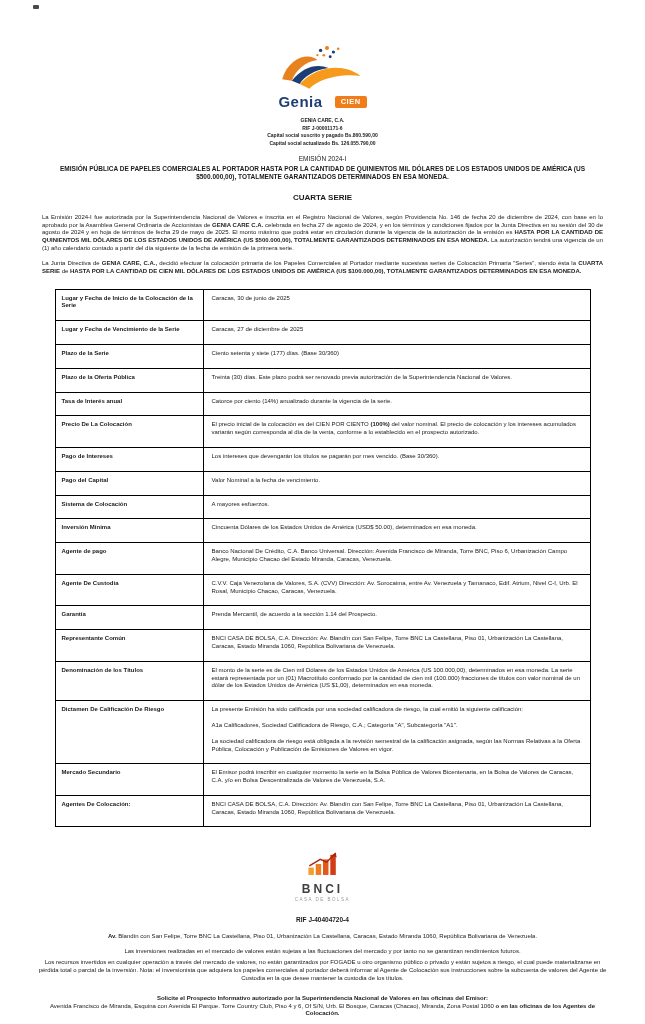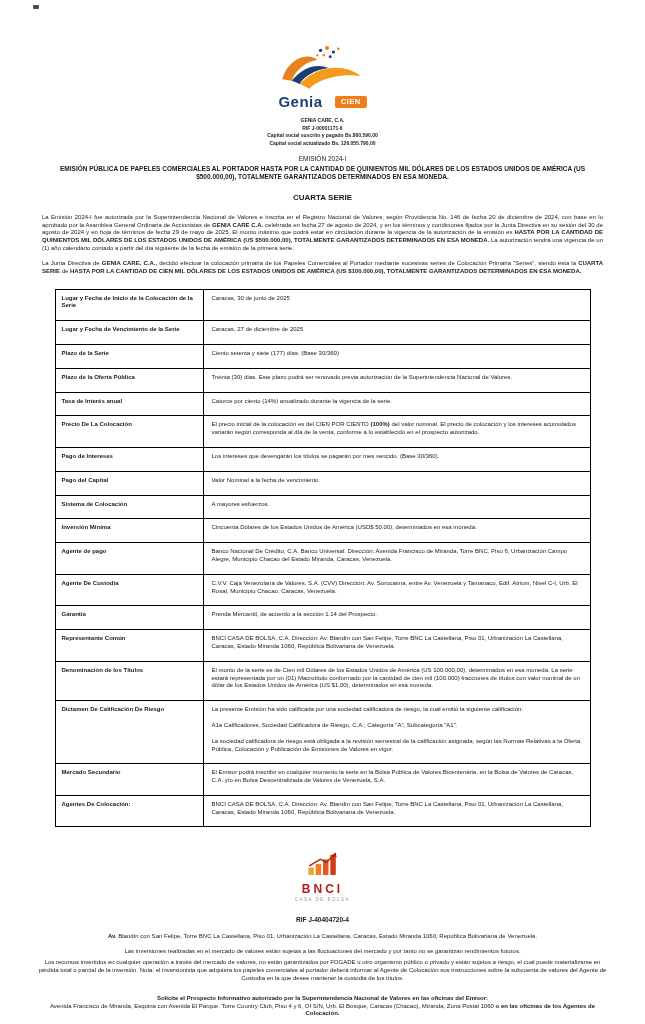--- a/index.html
+++ b/index.html
@@ -28,21 +28,21 @@
 
   .terms-table{ display:table; width:536px; margin:13px auto 0; border-collapse:collapse; }
   .trow{ display:table-row; }
   .tlabel,.tvalue{ display:table-cell; border:1.2px solid #000; vertical-align:top; font-size:6px; line-height:1.3; }
   .tlabel{ width:148px; font-weight:bold; padding:5px 7px 10px 6px; }
   .tvalue{ padding:5px 8px 10px; }
   .tvalue p{ margin:0; }
   .tvalue p + p{ margin-top:8px; }
 
   .bnci-block{ text-align:center; margin-top:24px; line-height:normal; }
-  .bnci-name{ color:#b91c1c; font-weight:bold; font-size:12px; letter-spacing:3px; margin-top:1px; }
+  .bnci-name{ color:#404040; font-weight:bold; font-size:12px; letter-spacing:3px; margin-top:1px; }
   .bnci-tagline{ font-size:4.5px; color:#999; letter-spacing:1.5px; margin-top:1px; }
   .bnci-rif{ margin-top:14px; font-size:6.5px; font-weight:bold; text-align:center; }
 
   .footer{ text-align:center; }
   .addr-line{ margin-top:10px; font-size:6px; }
   .disclaimer{ width:574px; margin:3px auto 0; font-size:6px; line-height:1.3; }
   .disclaimer.first{ margin-top:9px; }
   .prospecto-title{ margin-top:12px; font-size:6px; font-weight:bold; }
   .prospecto-addr{ width:574px; margin:2px auto 0; font-size:6px; line-height:1.3; }
 </style>

